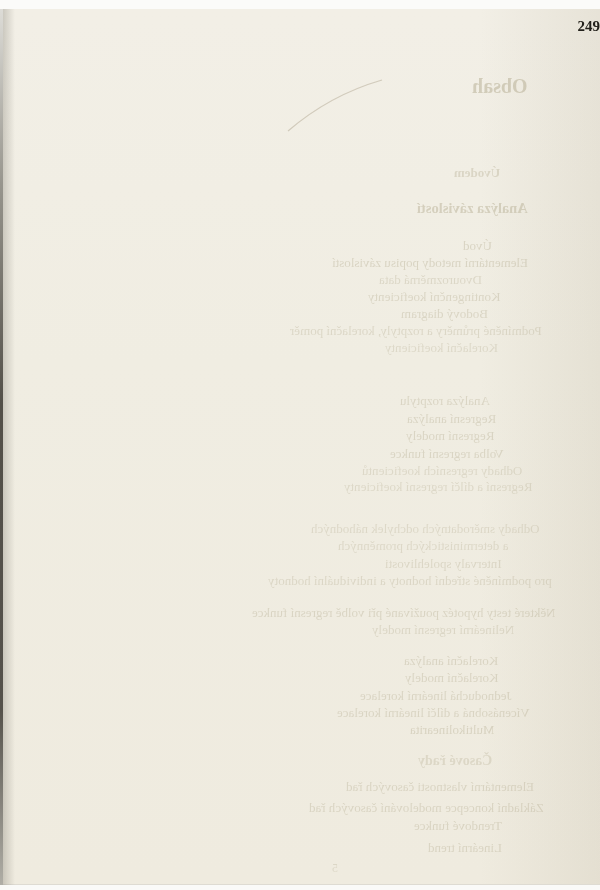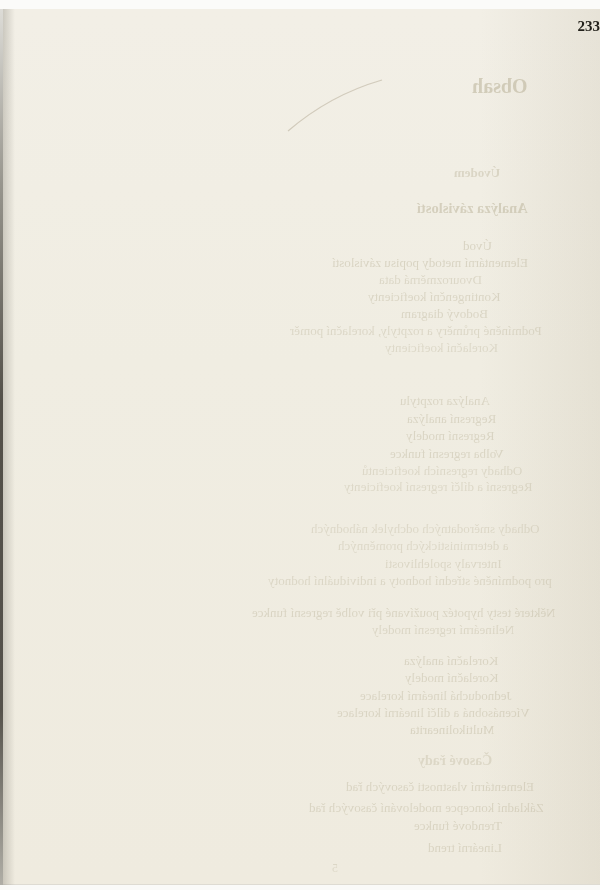--- a/index.html
+++ b/index.html
@@ -265,20 +265,24 @@
           <span class="page"></span>
         </div>
         <div class="row">
           <span class="num"></span>
           <span class="title">indexy a rozdíly objemovými. Analytické indexy a rozdíly</span>
           <span class="page">228</span>
         </div>
         <div class="row h">
           <span class="title">Statistické tabulky</span>
           <span class="page">233</span>
+        </div>
+        <div class="row h lg">
+          <span class="title">Literatura</span>
+          <span class="page">249</span>
         </div>
       </div>
 
     <div class="ghost">
       <svg width="600" height="890">
         <path d="M 288 122 Q 330 86 382 71" fill="none" stroke="rgba(170,160,138,0.45)" stroke-width="1.3"></path>
       </svg>
     <span class="b" style="top: 66px; right: 72px; font-size: 20px; opacity: 0.42;">Obsah</span>
         <span class="b" style="top: 156px; right: 100px; font-size: 13px; opacity: 0.3;">Úvodem</span>
         <span class="b" style="top: 191px; right: 72px; font-size: 14.5px; opacity: 0.38;">Analýza závislostí</span>

